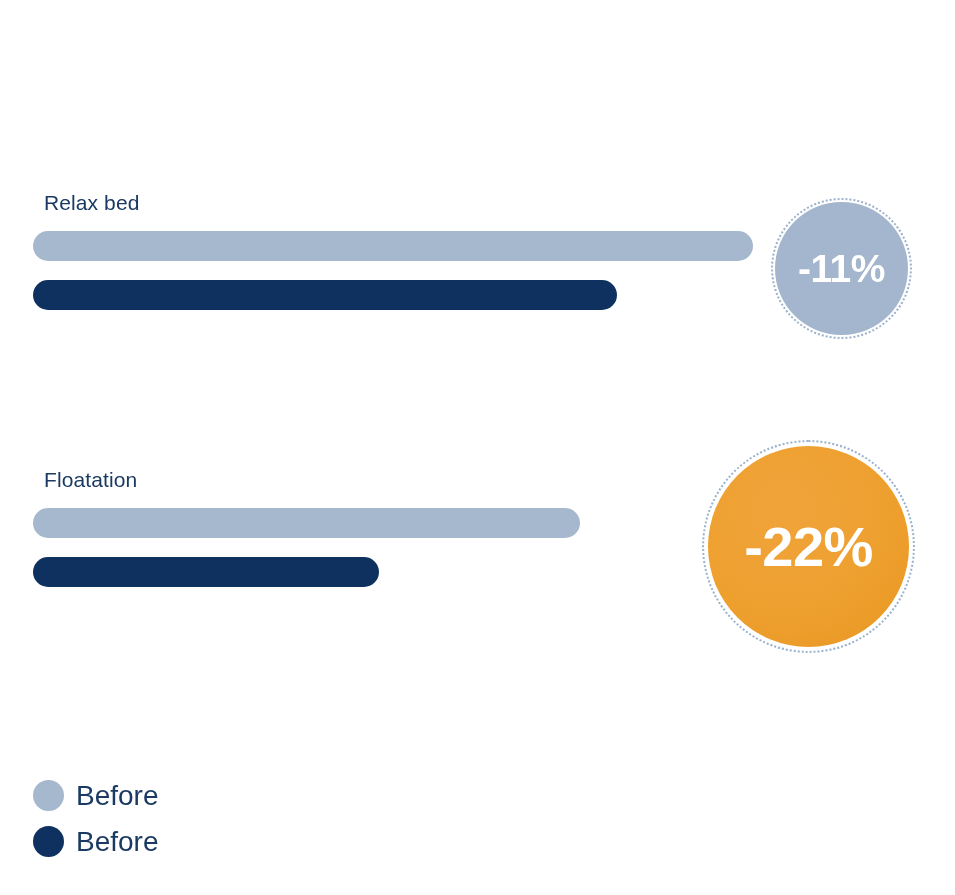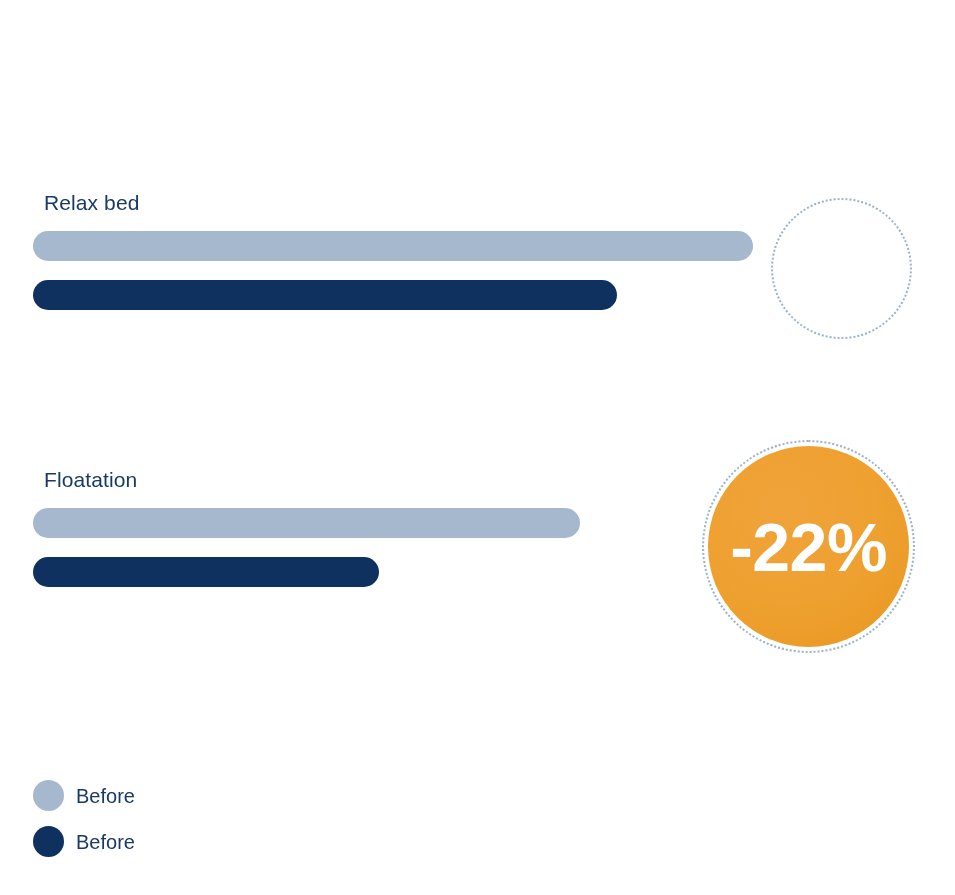--- a/index.html
+++ b/index.html
@@ -108,21 +108,21 @@
     height: 213px;
     border-width: 2px;
   }
   #badge-floatation {
     left: 708px;
     top: 446px;
     width: 201px;
     height: 201px;
     background: radial-gradient(circle at 38% 32%, #f0a33a 0%, #eea02f 55%, #e8951f 100%);
   }
-  #badge-floatation .badge-value { font-size: 68px; }
+  #badge-floatation .badge-value { font-size: 56px; }
 
   
   #legend {
     position: absolute;
     left: 33px;
     top: 780px;
   }
   .legend-item {
     position: relative;
     height: 46px;
@@ -132,21 +132,21 @@
     left: 0;
     top: 0;
     width: 31px;
     height: 31px;
     border-radius: 50%;
   }
   .legend-label {
     position: absolute;
     left: 43px;
     top: 3px;
-    font-size: 20px;
+    font-size: 28px;
     line-height: 26px;
     color: #1a3a63;
     white-space: nowrap;
     text-align: right;
   }
 </style>
 </head>
 <body>
 
 <div id="chart-root">
@@ -154,20 +154,23 @@
   <div class="bar-group" id="group-relax-bed">
     <div class="group-label">Relax bed</div>
 
     <div class="bar-track">
       <div class="bar bar-before" style="width: 720px;"></div>
       <div class="bar bar-after" style="width: 584px;"></div>
     </div>
   </div>
 
   <div class="badge-ring" id="badge-ring-relax-bed"></div>
+  <div class="badge" id="badge-relax-bed">
+    <span class="badge-value">-11%</span>
+  </div>
 
   <div class="bar-group" id="group-floatation">
     <div class="group-label">Floatation</div>
 
     <div class="bar-track">
       <div class="bar bar-before" style="width: 547px;"></div>
       <div class="bar bar-after" style="width: 346px;"></div>
     </div>
   </div>
 

